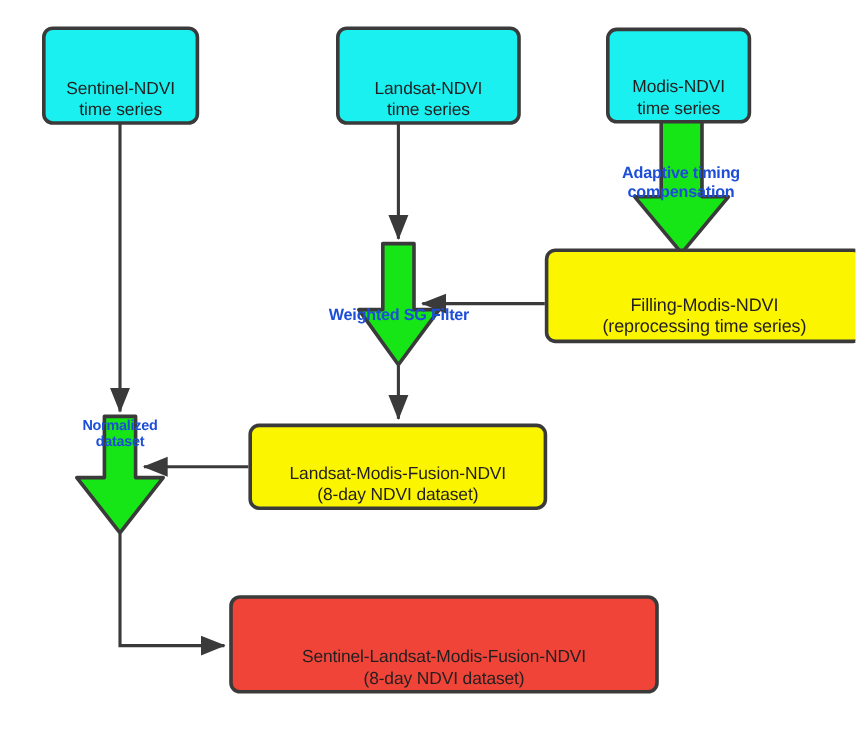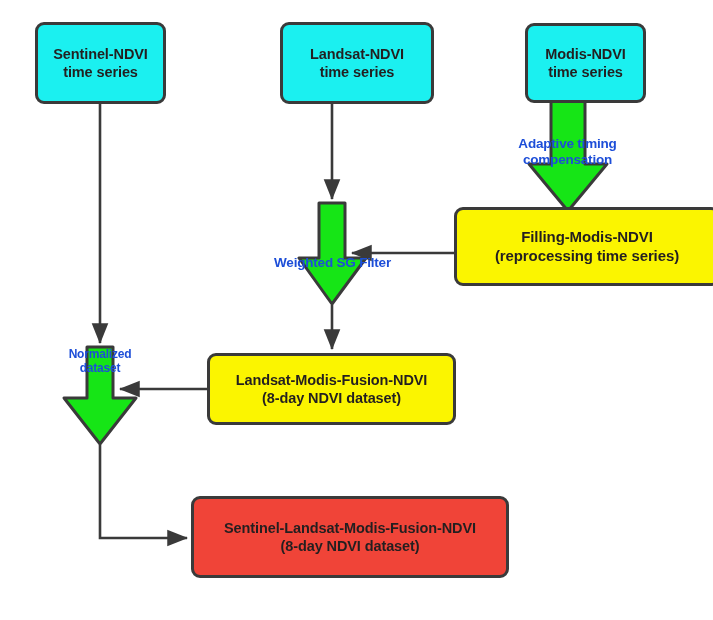--- a/index.html
+++ b/index.html
@@ -23,24 +23,24 @@
     top: 0;
     width: 713px;
     height: 620px;
   }
   .node-box {
     position: absolute;
     box-sizing: border-box;
     border: 3px solid #3a3a3a;
     border-radius: 9px;
     display: flex;
-    align-items: center;
+    align-items: flex-end;
     justify-content: center;
     text-align: center;
-    font-weight: bold;
+    font-weight: normal;
     color: #231f20;
     line-height: 1.25;
     letter-spacing: -0.1px;
   }
   .node-cyan { background: #1BF0F0; }
   .node-yellow { background: #FBF500; }
   .node-red { background: #F04438; }
   .node-box .line1, .node-box .line2 { display: block; white-space: nowrap; }
 
   .edge-label {
@@ -92,42 +92,42 @@
     </div>
   </div>
 
   <div class="node-box node-cyan" style="left:280px; top:22px; width:154px; height:82px; font-size:14.5px;">
     <div>
       <span class="line1">Landsat-NDVI</span>
       <span class="line2">time series</span>
     </div>
   </div>
 
-  <div class="node-box node-cyan" style="left:505px; top:23px; width:121px; height:80px; font-size:14.5px;margin-left:20px;">
+  <div class="node-box node-cyan" style="left:505px; top:23px; width:121px; height:80px; font-size:14.5px;">
     <div>
       <span class="line1">Modis-NDVI</span>
       <span class="line2">time series</span>
     </div>
   </div>
 
   <div class="node-box node-yellow" style="left:454px; top:207px; width:266px; height:79px; font-size:15px;">
     <div>
       <span class="line1">Filling-Modis-NDVI</span>
       <span class="line2">(reprocessing time series)</span>
     </div>
   </div>
 
   <div class="node-box node-yellow" style="left:207px; top:353px; width:249px; height:72px; font-size:14.5px;">
     <div>
       <span class="line1">Landsat-Modis-Fusion-NDVI</span>
       <span class="line2">(8-day NDVI dataset)</span>
     </div>
   </div>
 
-  <div class="node-box node-red" style="left:191px; top:496px; width:318px; height:82px; font-size:14.5px;">
+  <div class="node-box node-red" style="left:191px; top:496px; width:358px; height:82px; font-size:14.5px;">
     <div>
       <span class="line1">Sentinel-Landsat-Modis-Fusion-NDVI</span>
       <span class="line2">(8-day NDVI dataset)</span>
     </div>
   </div>
 
   <div class="edge-label" style="left:500px; top:136px; width:135px; font-size:13.5px;">
     <span class="line1">Adaptive timing</span>
     <span class="line2">compensation</span>
   </div>

